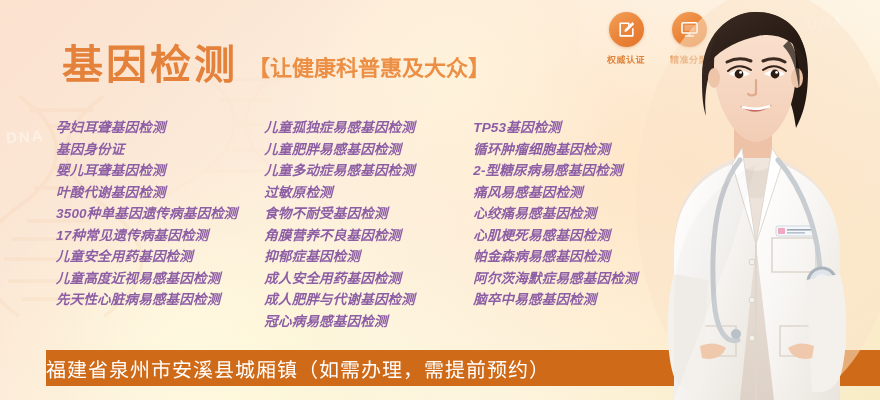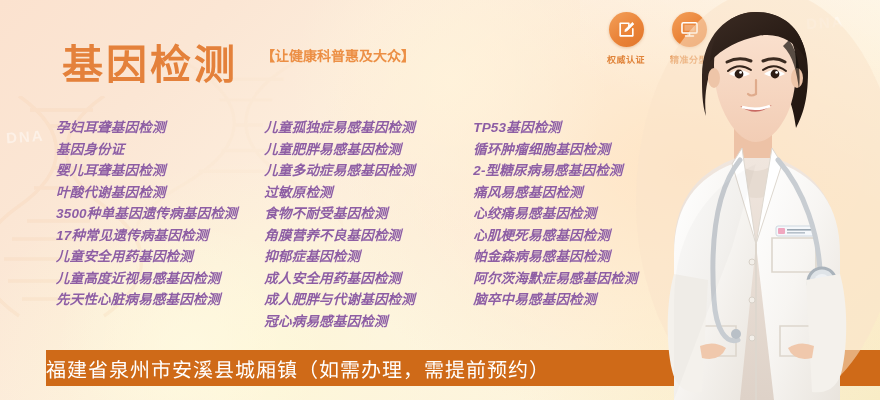--- a/index.html
+++ b/index.html
@@ -65,35 +65,36 @@
   }
   .faint-a { left: 6px;  top: 128px; transform: rotate(-4deg); }
   .faint-b { left: 806px; top: 14px;  transform: rotate(-4deg); color: rgba(255,255,255,0.4); }
 
   
   .heading-row {
     position: absolute;
     left: 62px;
     top: 45px;
     display: flex;
+    align-items: flex-end;
   }
   .main-title {
     font-size: 41px;
     font-weight: bold;
     color: #e4813b;
     letter-spacing: 3px;
     line-height: 1;
     white-space: nowrap;
   }
   .sub-title {
-    font-size: 14px;
+    font-size: 22px;
     font-weight: bold;
     color: #ec8f45;
     letter-spacing: 0px;
-    margin-left: 23px;
+    margin-left: 10px;
     padding-bottom: 4px;
     white-space: nowrap;
   }
 
   
   .features {
     position: absolute;
     right: 104px;
     top: 12px;
     display: flex;

